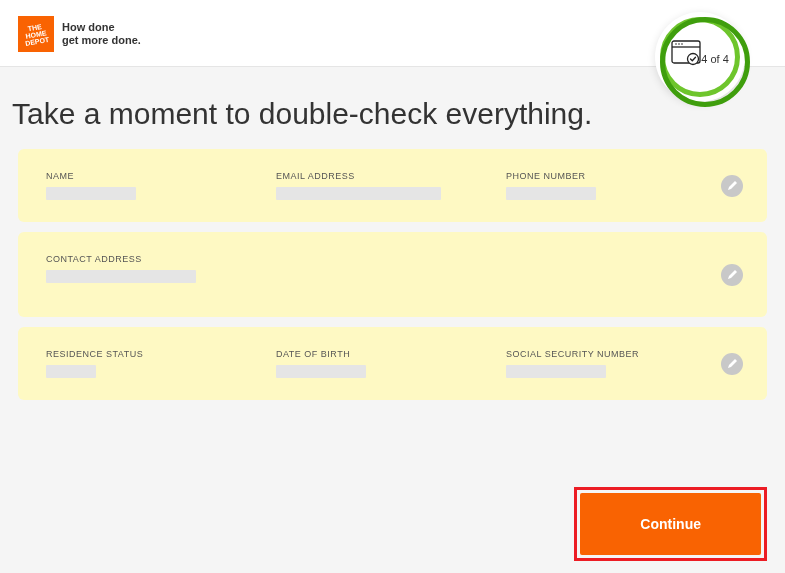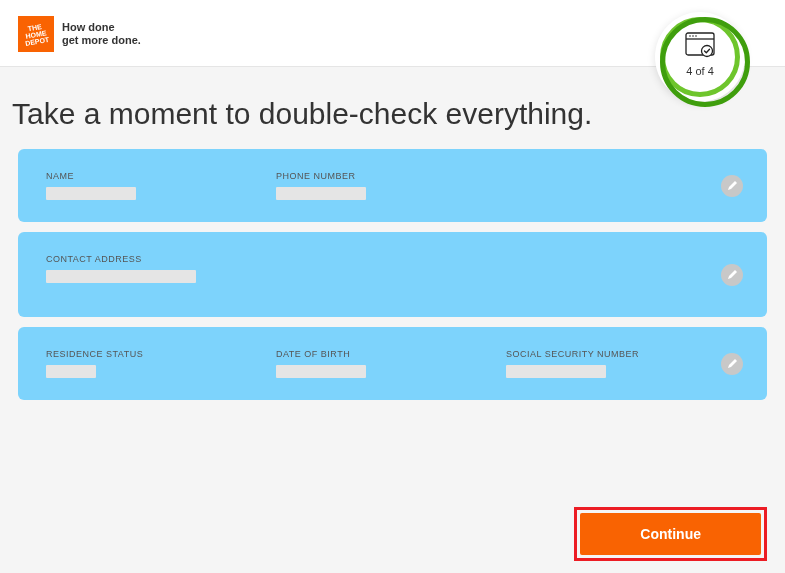--- a/index.html
+++ b/index.html
@@ -45,21 +45,21 @@
     .progress-badge {
       position: absolute;
       top: 12px;
       right: 40px;
       width: 90px;
       height: 90px;
       border-radius: 50%;
       background: #fff;
       box-shadow: 0 2px 8px rgba(0,0,0,0.12);
       display: flex;
-      flex-direction: column;
+      flex-direction: row;
       align-items: center;
       justify-content: center;
       z-index: 10;
     }
     .progress-ring {
       position: absolute;
       top: 5px; left: 5px;
       width: 80px; height: 80px;
       border-radius: 50%;
       border: 5px solid #6ec52c;
@@ -85,21 +85,21 @@
       margin-top: 3px;
     }
     .page-title {
       font-size: 30px;
       font-weight: 300;
       color: #333;
       padding: 30px 18px 18px 12px;
     }
     .cards { padding: 0 18px; }
     .card {
-      background: #7dd3fc;
+      background: #fef9c3;
       border-radius: 6px;
       padding: 22px 28px;
       margin-bottom: 10px;
       position: relative;
       display: flex;
       gap: 30px;
     }
     .fields-wrap {
       display: flex;
       flex-wrap: wrap;
@@ -148,21 +148,21 @@
       right: 18px;
       border: 3px solid #ec1c24;
       padding: 3px;
     }
     .continue-btn {
       background: #f96302;
       color: #fff;
       border: none;
       font-size: 14px;
       font-weight: 700;
-      padding: 13px 60px;
+      padding: 23px 60px;
       border-radius: 2px;
       cursor: pointer;
     }
   </style>
 </head>
 <body>
 
 <div class="header">
   <div class="logo-box">
     <div class="logo-inner">THE HOME DEPOT</div>
@@ -193,20 +193,24 @@
 
 <div class="cards">
 
   <div class="card">
     <div class="fields-wrap">
       <div class="field">
         <div class="field-label">NAME</div>
         <div class="skeleton sk-sm"></div>
       </div>
       <div class="field">
+        <div class="field-label">EMAIL ADDRESS</div>
+        <div class="skeleton sk-lg"></div>
+      </div>
+      <div class="field">
         <div class="field-label">PHONE NUMBER</div>
         <div class="skeleton sk-sm"></div>
       </div>
     </div>
     <div class="edit-btn">
       <svg width="11" height="11" viewBox="0 0 11 11">
         <path d="M1 10 L2 7 L8 1 L10 3 L4 9 Z" fill="#fff"></path>
       </svg>
     </div>
   </div>

